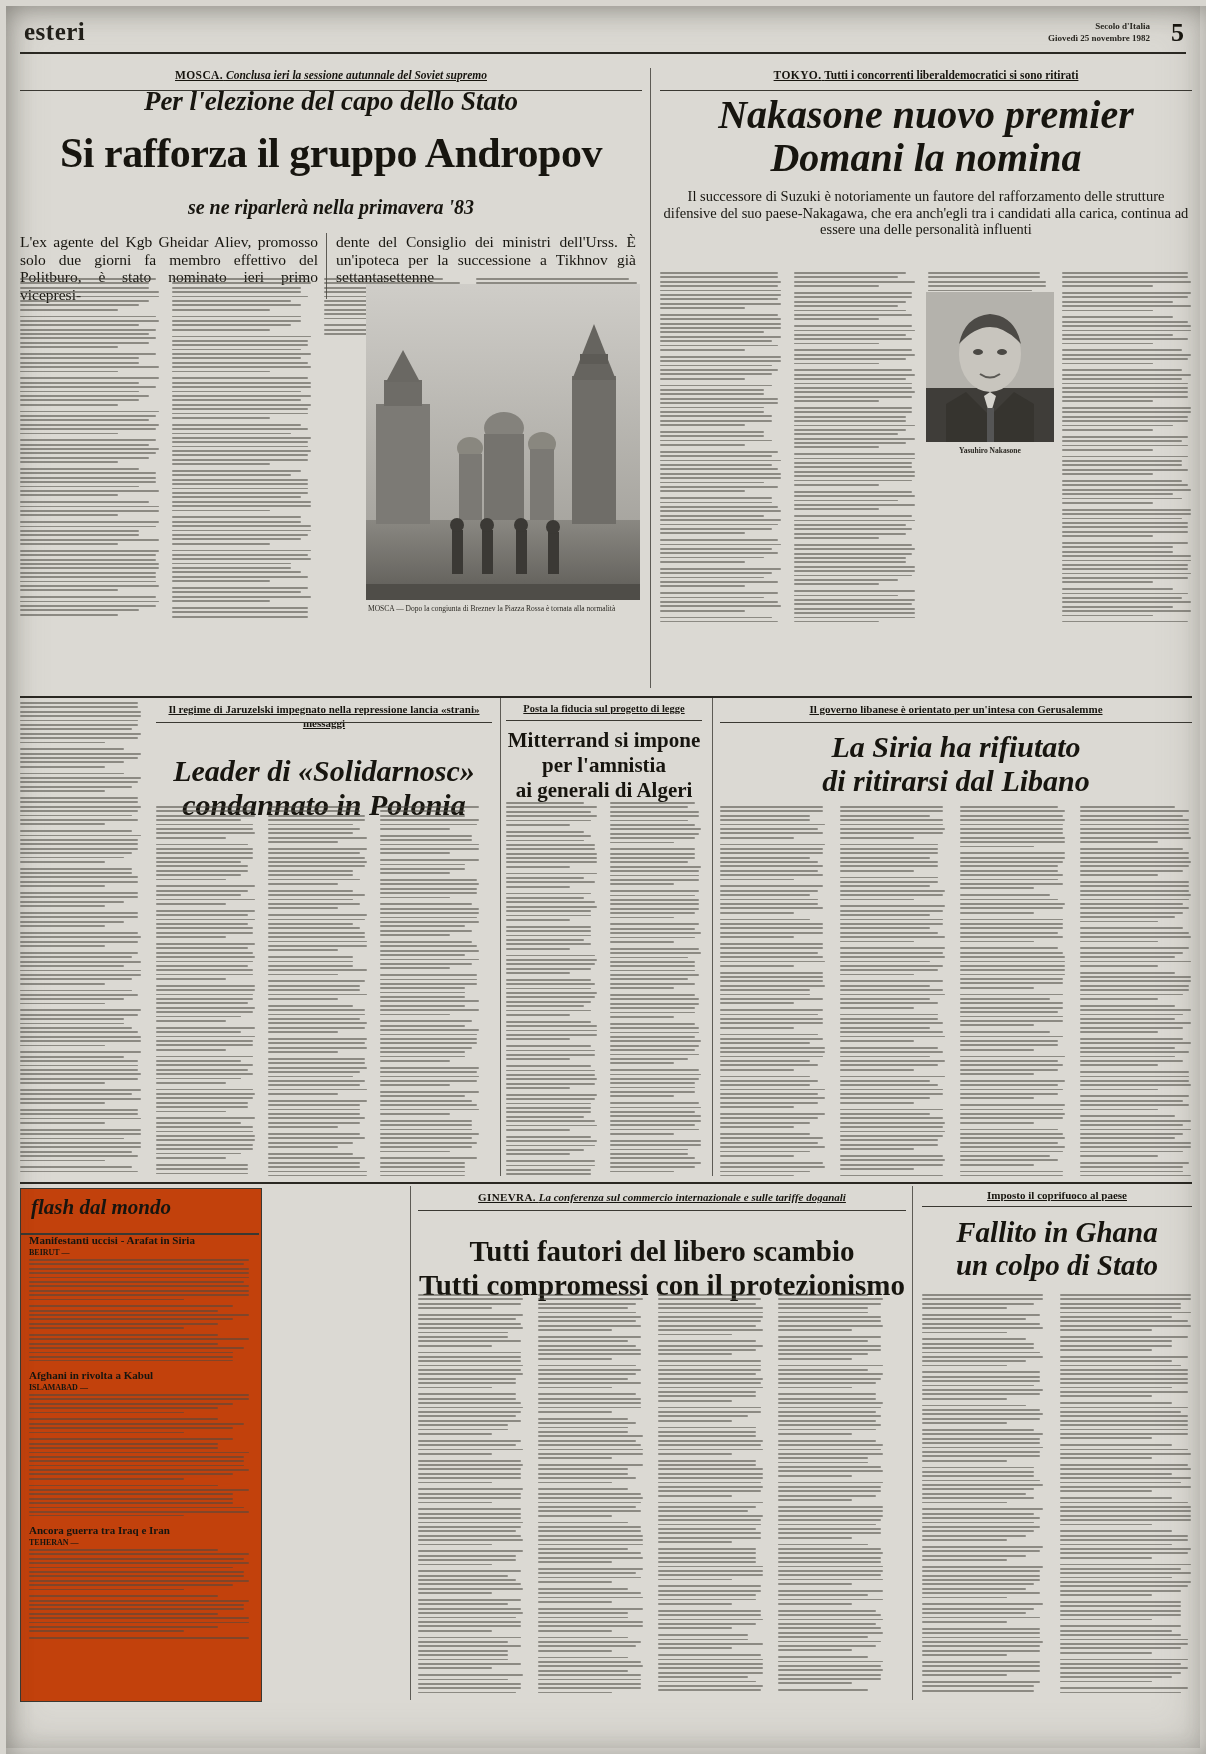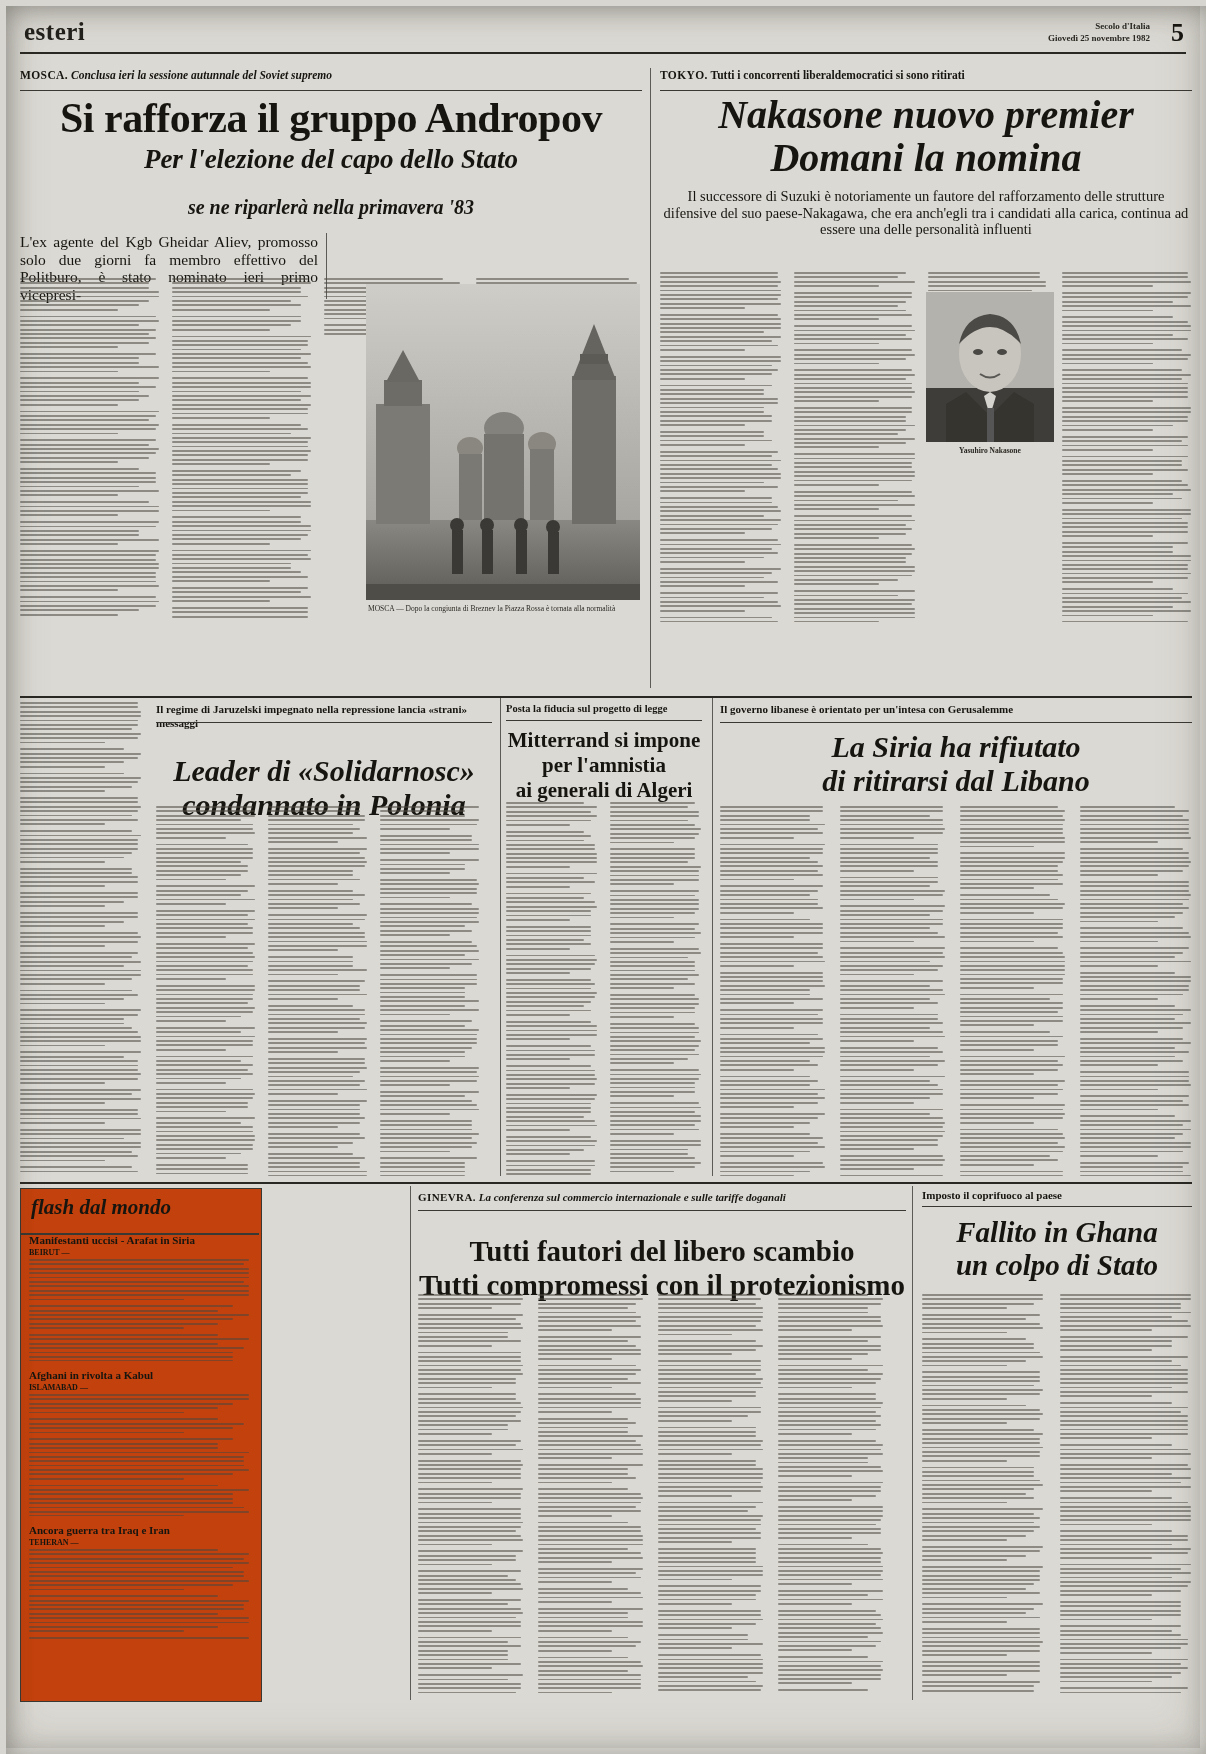--- a/index.html
+++ b/index.html
@@ -59,21 +59,23 @@
   .rule {
     position: absolute;
     background: #2a2822;
   }
   .rule-top { left: 14px; right: 14px; top: 46px; height: 2px; }
 
   
   .kicker {
     font-size: 11.5px;
     font-weight: bold;
+    text-align: center;
     line-height: 14px;
+    text-decoration: underline;
   }
   .kicker .city { letter-spacing: .4px; }
   .kicker em { font-style: italic; font-weight: bold; }
   .hl { text-align: center; font-weight: bold; }
 
   .colrule { position: absolute; width: 1px; background: #5d5b55; }
   .hrule { position: absolute; height: 1px; background: #3a3832; }
 
   
   .body {
@@ -159,27 +161,28 @@
   <div class="rule rule-top"></div>
 
   <div class="colrule" style="left:644px; top:62px; height:620px;"></div>
 
   <div style="position:absolute; left:14px; top:62px; width:622px;">
     <div class="kicker">
       <span class="city">MOSCA.</span>
       <em>Conclusa ieri la sessione autunnale del Soviet supremo</em>
     </div>
     <div class="hrule" style="left:0; top:22px; width:622px;"></div>
+    <div class="hl" style="margin-top:4px; font-size:27px; line-height:31px; font-style:italic;">Per l'elezione del capo dello Stato</div>
     <div class="hl" style="margin-top:14px; font-size:42px; line-height:44px; letter-spacing:-0.5px;">Si rafforza il gruppo Andropov</div>
-    <div class="hl" style="margin-top:4px; font-size:27px; line-height:31px; font-style:italic;">Per l'elezione del capo dello Stato</div>
     <div class="hl" style="font-size:20px; line-height:31px; font-style:italic;margin-top:17px;">se ne riparlerà nella primavera '83</div>
 
     <div style="position:relative; margin-top:10px; height:70px;">
       <div class="lead" style="position:absolute; left:0; top:0; width:298px;">L'ex agente del Kgb Gheidar Aliev, promosso solo due giorni fa membro effettivo del Politburo, è stato nominato ieri primo vicepresi-</div>
       <div class="colrule" style="left:306px; top:0; height:66px;"></div>
+      <div class="lead" style="position:absolute; left:316px; top:0; width:300px;">dente del Consiglio dei ministri dell'Urss. È un'ipoteca per la successione a Tikhnov già settantasettenne</div>
     </div>
   </div>
 
   <div class="body dense" style="left:14px; top:272px; width:140px; height:340px;">
         <div class="para">
           <div class="ln s1"></div>
           <div class="ln s2"></div>
           <div class="ln s2"></div>
           <div class="ln s3"></div>
           <div class="ln s3"></div>

